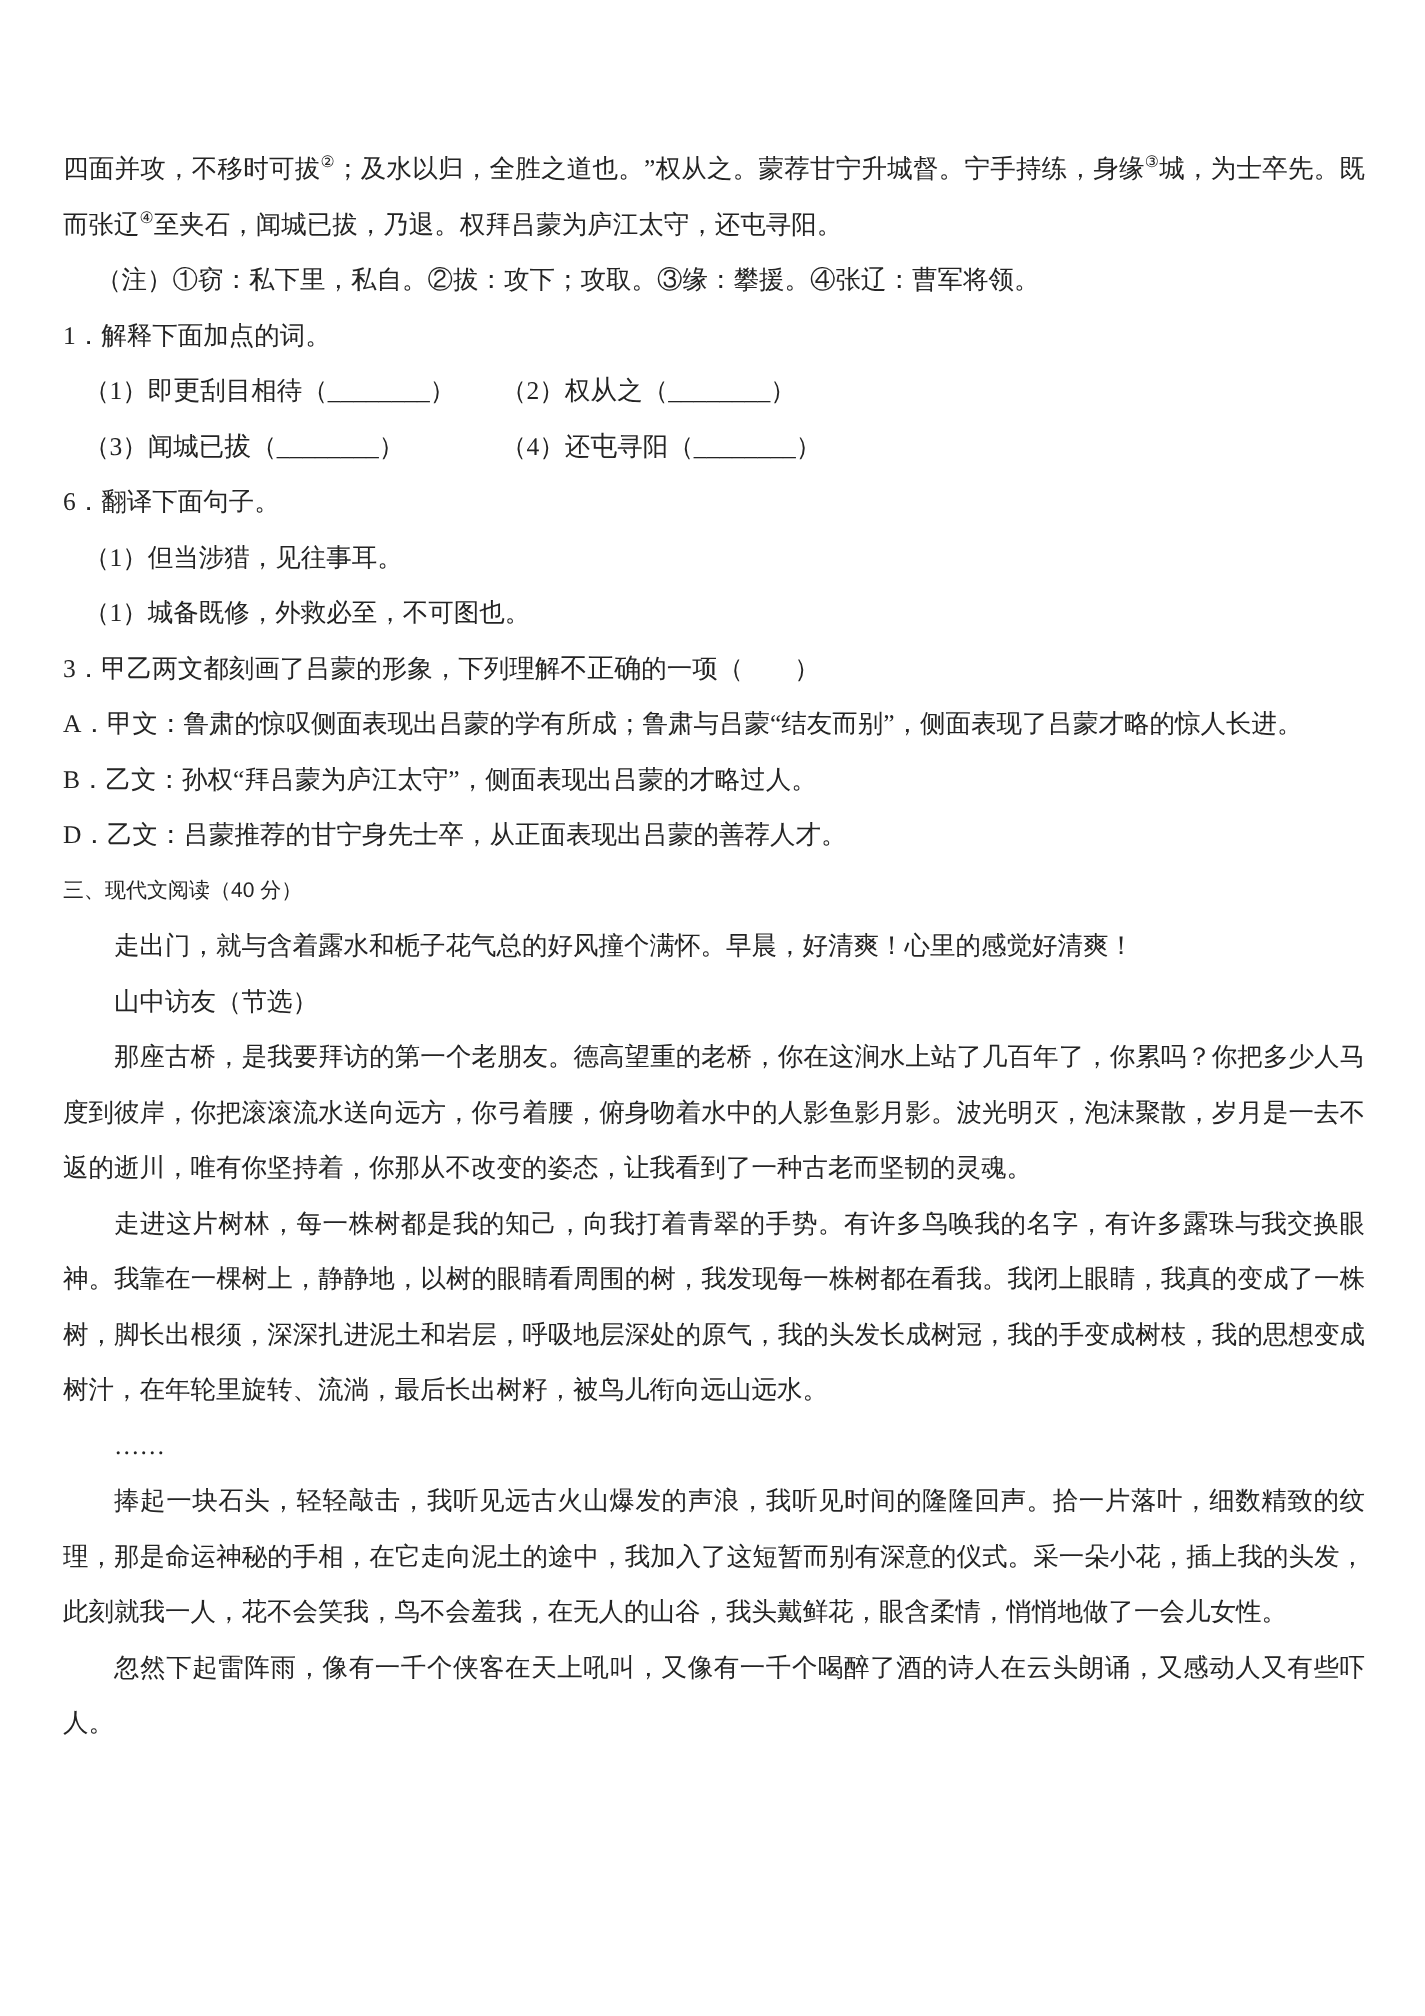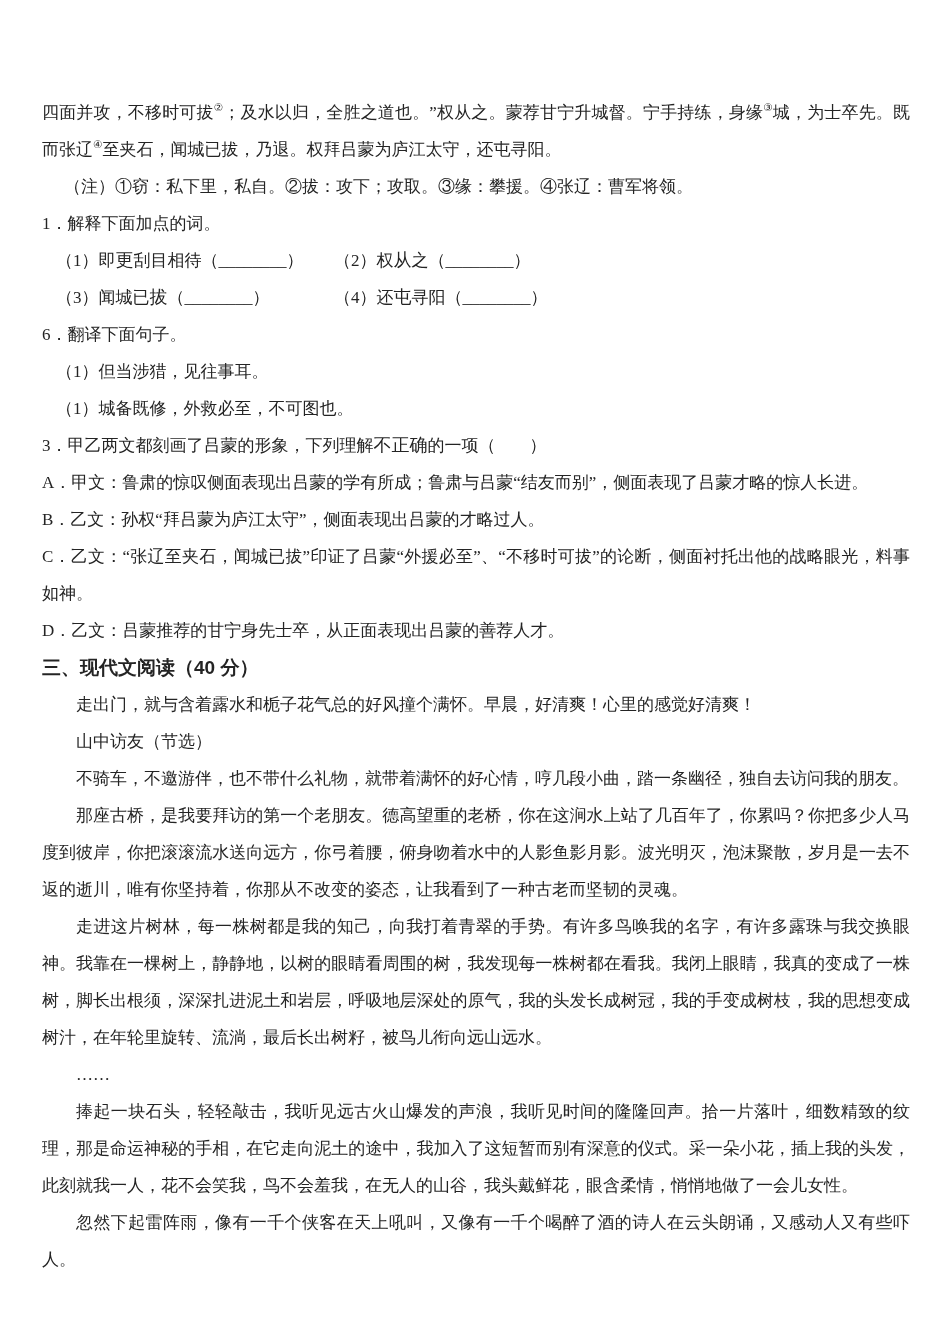--- a/index.html
+++ b/index.html
@@ -29,22 +29,22 @@
   .notes-indent { text-indent: 22px; }
   .pad { padding-left: 14px; }
   .q1-row {
     display: flex;
     padding-left: 14px;
     line-height: 37px;
   }
   .q1-cell-left { width: 278px; }
   .section-heading {
     font-family: "Liberation Sans", "DejaVu Sans", sans-serif;
-    font-weight: 700;
-    font-size: 19px;
+    font-weight: 400;
+    font-size: 14px;
     line-height: 37px;
     margin: 0;
   }
   .em {
     font-family: "Liberation Sans", "DejaVu Sans", sans-serif;
     font-size: 1.06em;
   }
   sup {
     font-size: 0.62em;
     vertical-align: super;
@@ -72,27 +72,25 @@
     <span><span>（4）还</span><span class="em">屯</span><span>寻阳（________）</span></span>
   </div>
 
   <p>6．翻译下面句子。</p>
   <p class="pad">（1）但当涉猎，见往事耳。</p>
   <p class="pad">（1）城备既修，外救必至，不可图也。</p>
 
   <p><span>3．甲乙两文都刻画了吕蒙的形象，下列理解</span><span class="em">不正确</span><span>的一项（　　）</span></p>
   <p class="justify">A．甲文：鲁肃的惊叹侧面表现出吕蒙的学有所成；鲁肃与吕蒙“结友而别”，侧面表现了吕蒙才略的惊人长进。</p>
   <p class="justify">B．乙文：孙权“拜吕蒙为庐江太守”，侧面表现出吕蒙的才略过人。</p>
-  <p class="justify">C．乙文：“张辽至夹石，闻城已拔”印证了吕蒙“外援必至”、“不移时可拔”的论断，侧面衬托出他的战略眼光，料事如神。</p>
   <p class="justify">D．乙文：吕蒙推荐的甘宁身先士卒，从正面表现出吕蒙的善荐人才。</p>
 
   <p class="section-heading">三、现代文阅读（40 分）</p>
   <p class="indent2 justify">走出门，就与含着露水和栀子花气总的好风撞个满怀。早晨，好清爽！心里的感觉好清爽！</p>
 
   <p class="indent2">山中访友（节选）</p>
-  <p class="indent2 justify">不骑车，不邀游伴，也不带什么礼物，就带着满怀的好心情，哼几段小曲，踏一条幽径，独自去访问我的朋友。</p>
   <p class="indent2 justify">那座古桥，是我要拜访的第一个老朋友。德高望重的老桥，你在这涧水上站了几百年了，你累吗？你把多少人马度到彼岸，你把滚滚流水送向远方，你弓着腰，俯身吻着水中的人影鱼影月影。波光明灭，泡沫聚散，岁月是一去不返的逝川，唯有你坚持着，你那从不改变的姿态，让我看到了一种古老而坚韧的灵魂。</p>
   <p class="indent2 justify">走进这片树林，每一株树都是我的知己，向我打着青翠的手势。有许多鸟唤我的名字，有许多露珠与我交换眼神。我靠在一棵树上，静静地，以树的眼睛看周围的树，我发现每一株树都在看我。我闭上眼睛，我真的变成了一株树，脚长出根须，深深扎进泥土和岩层，呼吸地层深处的原气，我的头发长成树冠，我的手变成树枝，我的思想变成树汁，在年轮里旋转、流淌，最后长出树籽，被鸟儿衔向远山远水。</p>
   <p class="indent2">……</p>
   <p class="indent2 justify">捧起一块石头，轻轻敲击，我听见远古火山爆发的声浪，我听见时间的隆隆回声。拾一片落叶，细数精致的纹理，那是命运神秘的手相，在它走向泥土的途中，我加入了这短暂而别有深意的仪式。采一朵小花，插上我的头发，此刻就我一人，花不会笑我，鸟不会羞我，在无人的山谷，我头戴鲜花，眼含柔情，悄悄地做了一会儿女性。</p>
   <p class="indent2 justify">忽然下起雷阵雨，像有一千个侠客在天上吼叫，又像有一千个喝醉了酒的诗人在云头朗诵，又感动人又有些吓人。</p>
 
 </div>
 
 </body></html>

